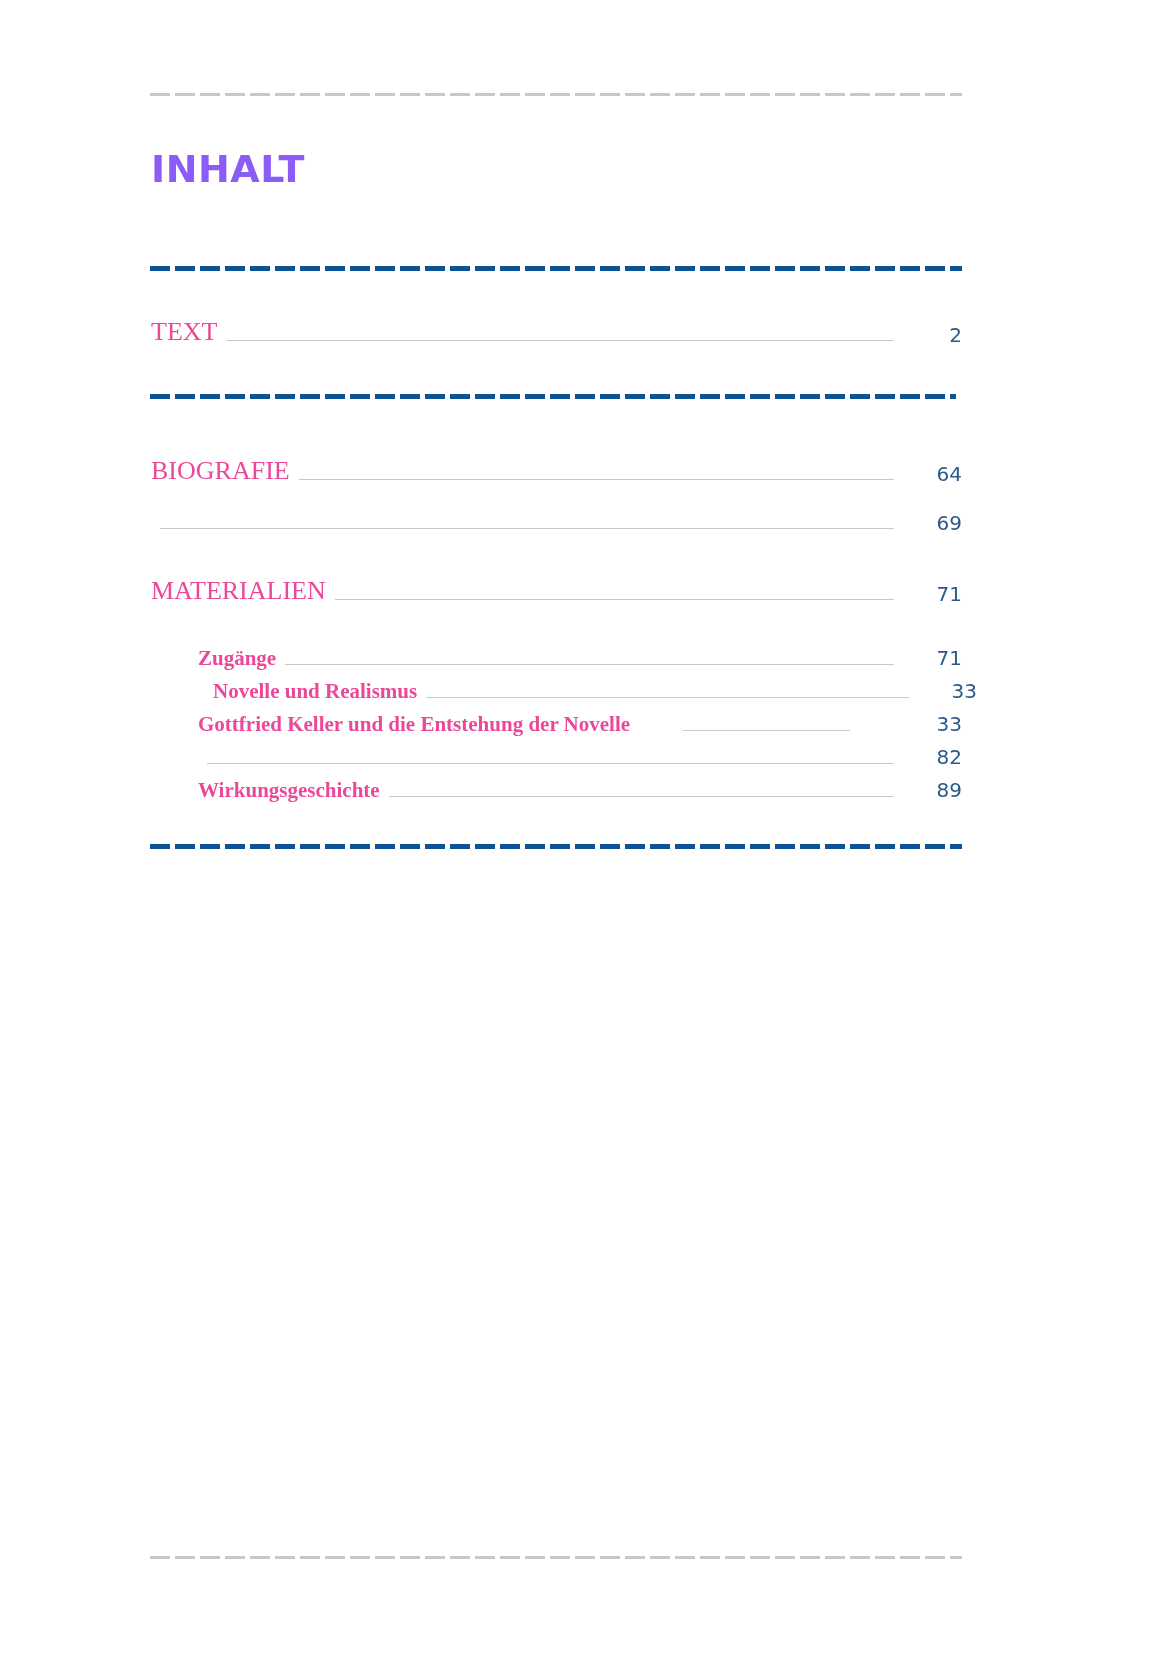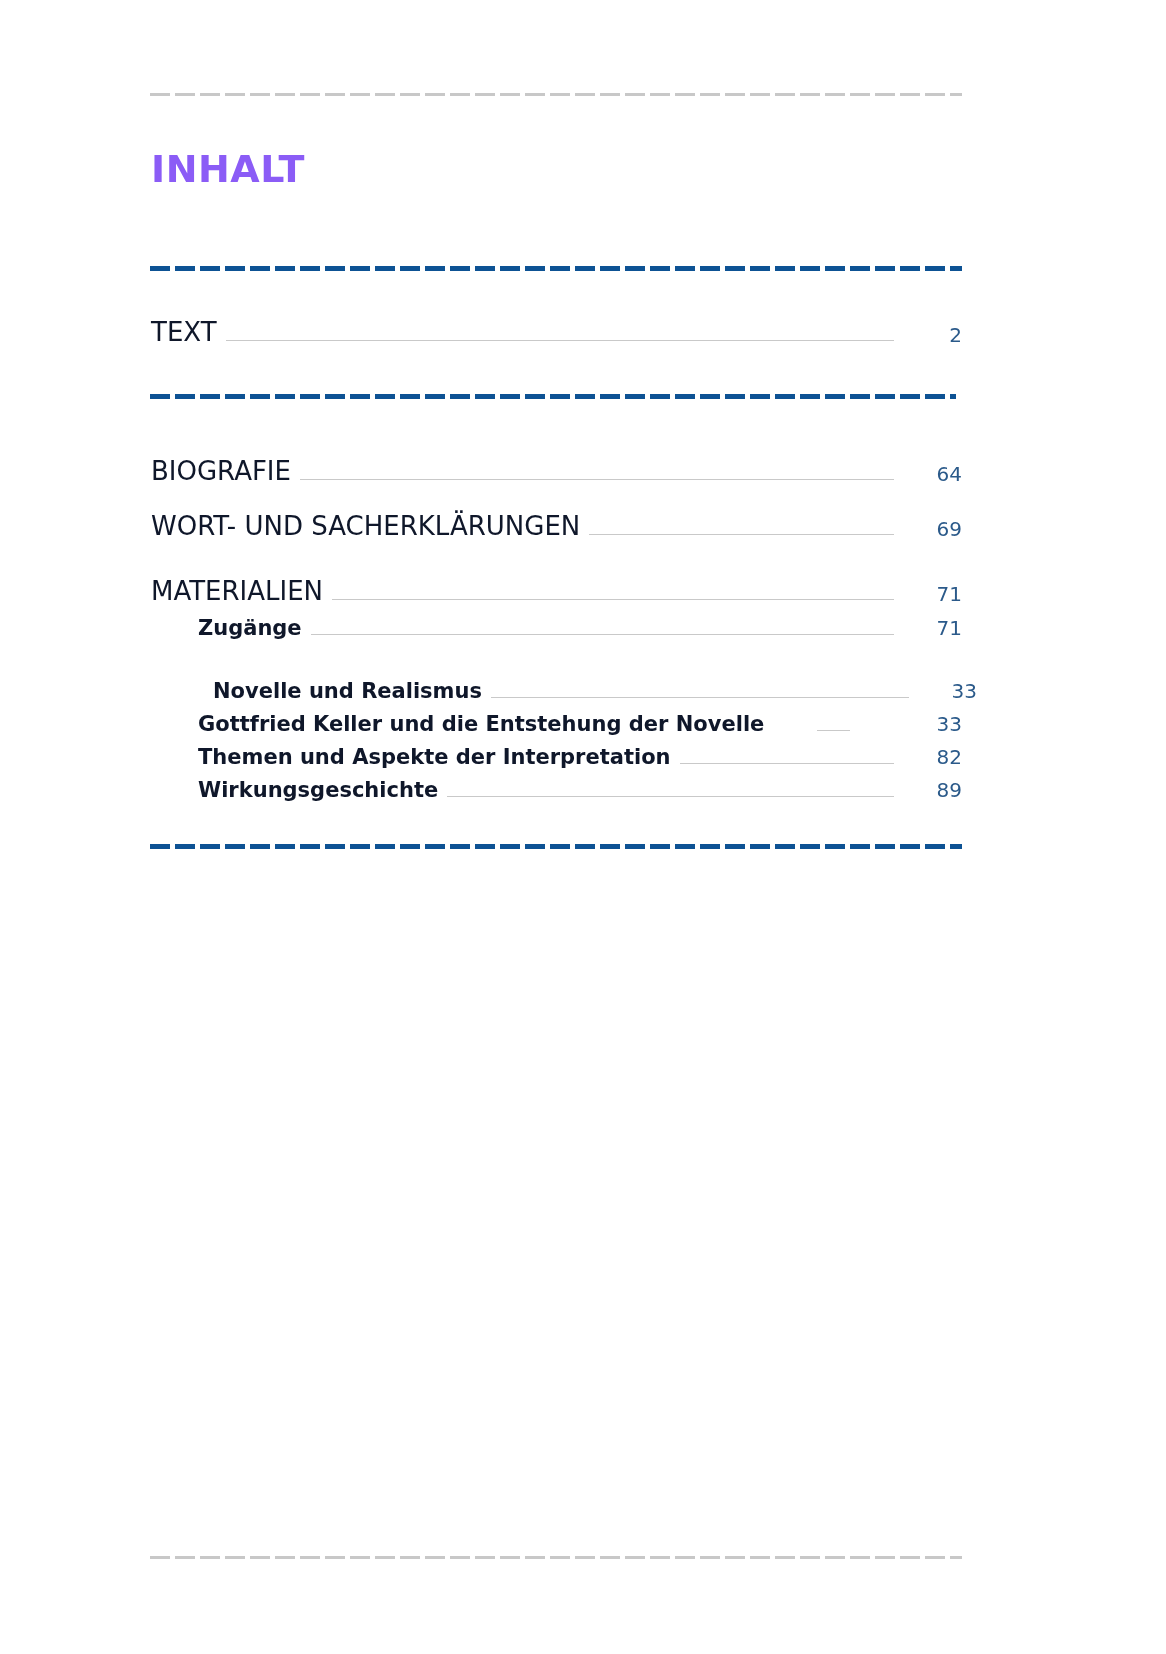--- a/index.html
+++ b/index.html
@@ -6,21 +6,21 @@
   body { width:1166px; height:1654px; position:relative; overflow:hidden;
          font-family:"DejaVu Sans", sans-serif; color:#0d5294; }
   .dash-grey { position:absolute; left:150px; width:812px; height:3px;
     background: repeating-linear-gradient(90deg,#c8c8c8 0 20px,transparent 20px 25px); }
   .dash-blue { position:absolute; left:150px; width:812px; height:5px;
     background: repeating-linear-gradient(90deg,#0d5294 0 20px,transparent 20px 25px); }
   .title { position:absolute; left:151px; top:146px; font-size:38px; font-weight:bold;
     letter-spacing:0.5px; color:#8b5cf6; margin:0; line-height:46px; }
   .row { position:absolute; left:151px; width:811px; display:flex; align-items:flex-end; }
   .row.sub { left:198px; width:764px; }
-  .row .label { white-space:nowrap; font-size:26px; line-height:32px; color:#0f172a; }
+  .row .label { white-space:nowrap; font-size:26px; line-height:32px; color:#ec4899;font-family:Liberation Serif, serif; }
   .row.sub .label { font-size:21px; line-height:26px; font-weight:bold; }
   .row .leader { flex:1; border-bottom:1px solid #c9c9c9; margin:0 40px 7px 9px; }
   .row.sub .leader { margin-bottom:6px; }
   .row .page { font-size:20px; line-height:26px; color:#2b5a8a; min-width:28px; text-align:right; }
 </style>
 </head>
 <body>
 
 <div class="dash-grey" style="top:93px;"></div>
 
@@ -35,47 +35,45 @@
 </div>
 
 <div class="dash-blue" style="top:394px; width:806px;"></div>
 
 <div class="row" style="top:445px;margin-top:10px;">
   <span class="label">BIOGRAFIE</span>
   <span class="leader"></span>
   <span class="page">64</span>
 </div>
 <div class="row" style="top:510px;">
-  <span class="label">WORT- UND SACHERKLÄRUNGEN</span>
   <span class="leader"></span>
   <span class="page">69</span>
 </div>
 <div class="row" style="top:575px;">
   <span class="label">MATERIALIEN</span>
   <span class="leader"></span>
   <span class="page">71</span>
 </div>
 
-<div class="row sub" style="top:615px;">
+<div class="row sub" style="top:645px;">
   <span class="label">Zugänge</span>
   <span class="leader"></span>
   <span class="page">71</span>
 </div>
 <div class="row sub" style="top:678px;margin-left:15px;">
   <span class="label">Novelle und Realismus</span>
   <span class="leader"></span>
   <span class="page">33</span>
 </div>
 <div class="row sub" style="top:711px;gap:44px;">
   <span class="label">Gottfried Keller und die Entstehung der Novelle</span>
   <span class="leader"></span>
   <span class="page">33</span>
 </div>
 <div class="row sub" style="top:744px;">
-  <span class="label">Themen und Aspekte der Interpretation</span>
   <span class="leader"></span>
   <span class="page">82</span>
 </div>
 <div class="row sub" style="top:777px;">
   <span class="label">Wirkungsgeschichte</span>
   <span class="leader"></span>
   <span class="page">89</span>
 </div>
 
 <div class="dash-blue" style="top:844px;"></div>

